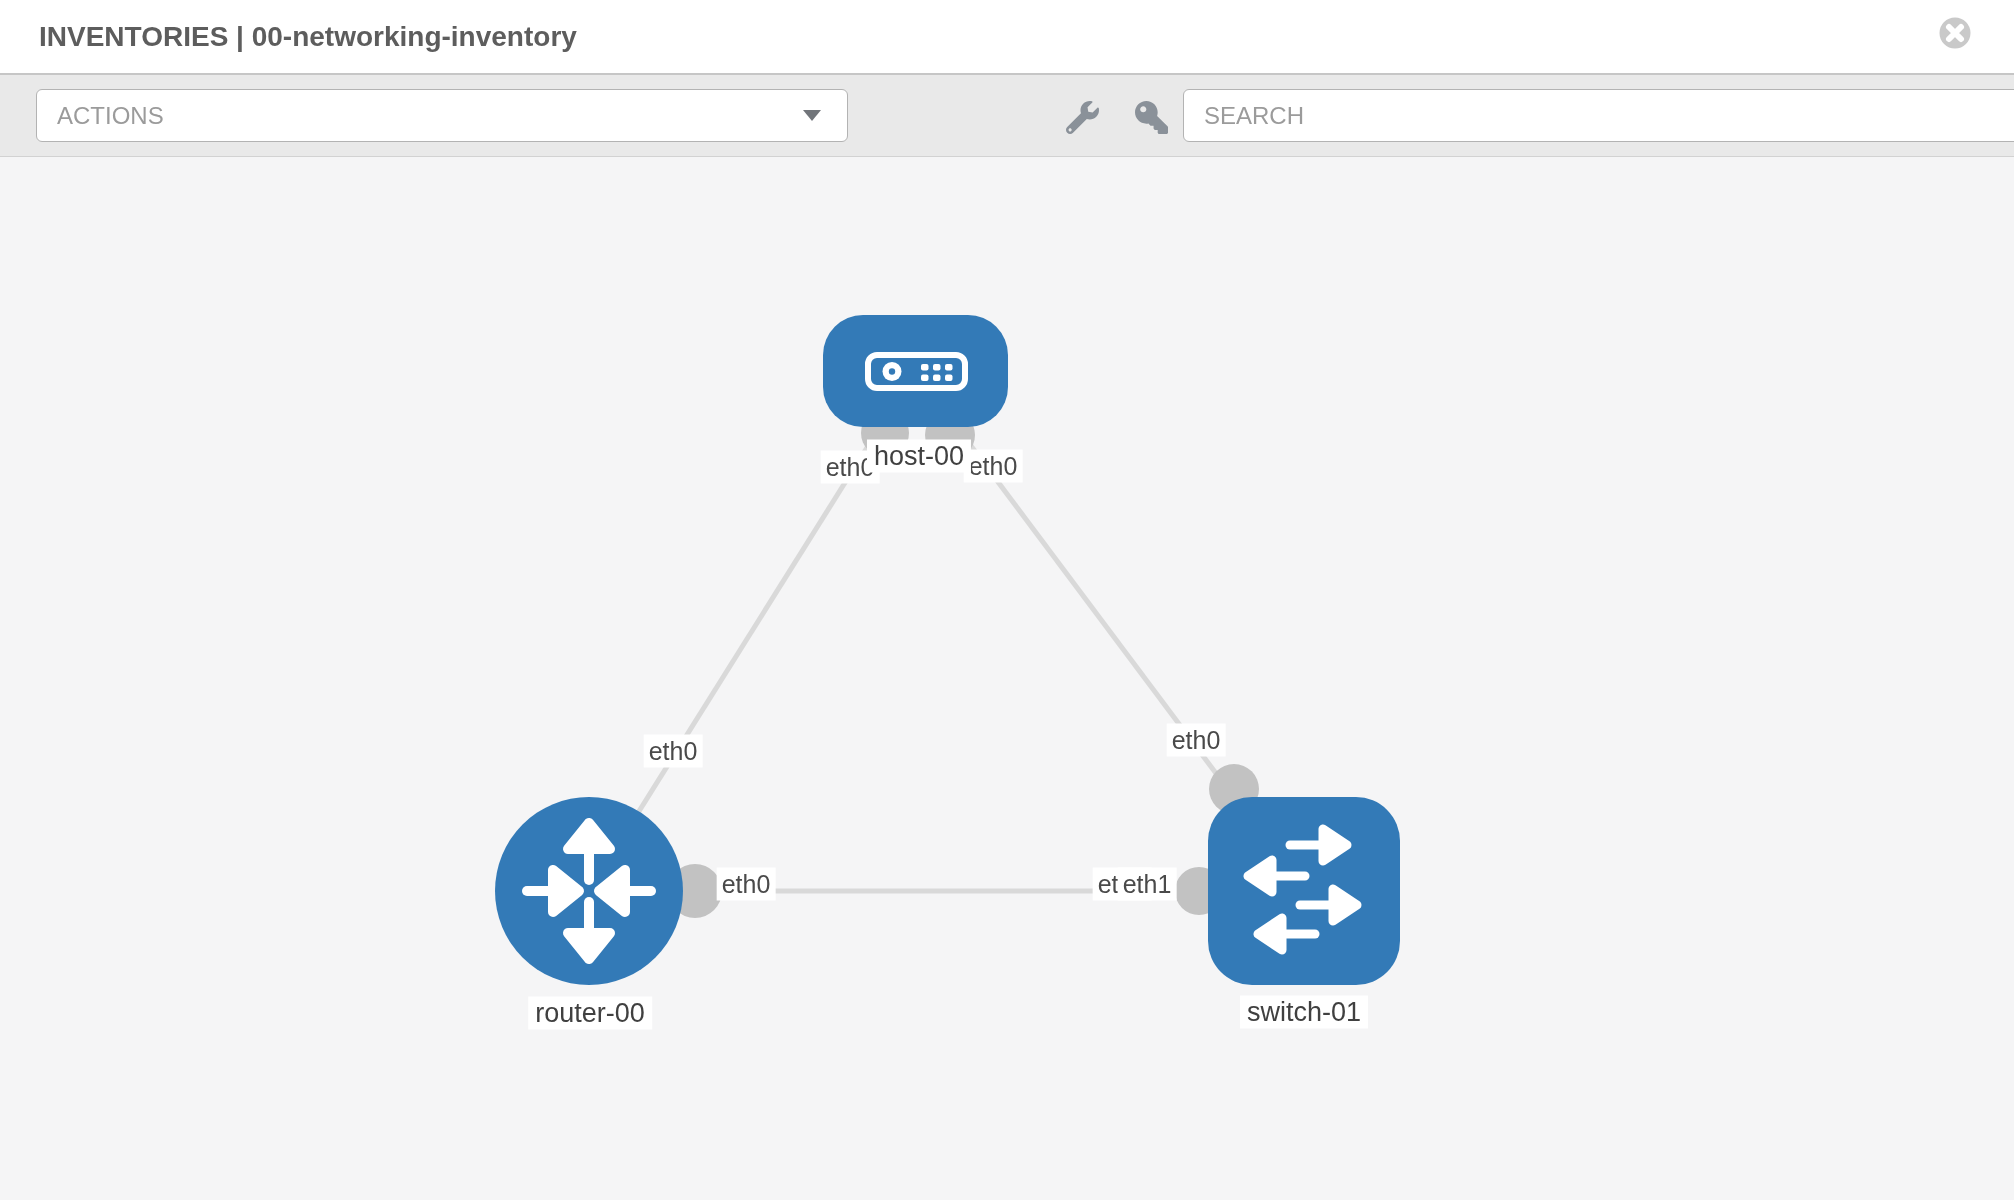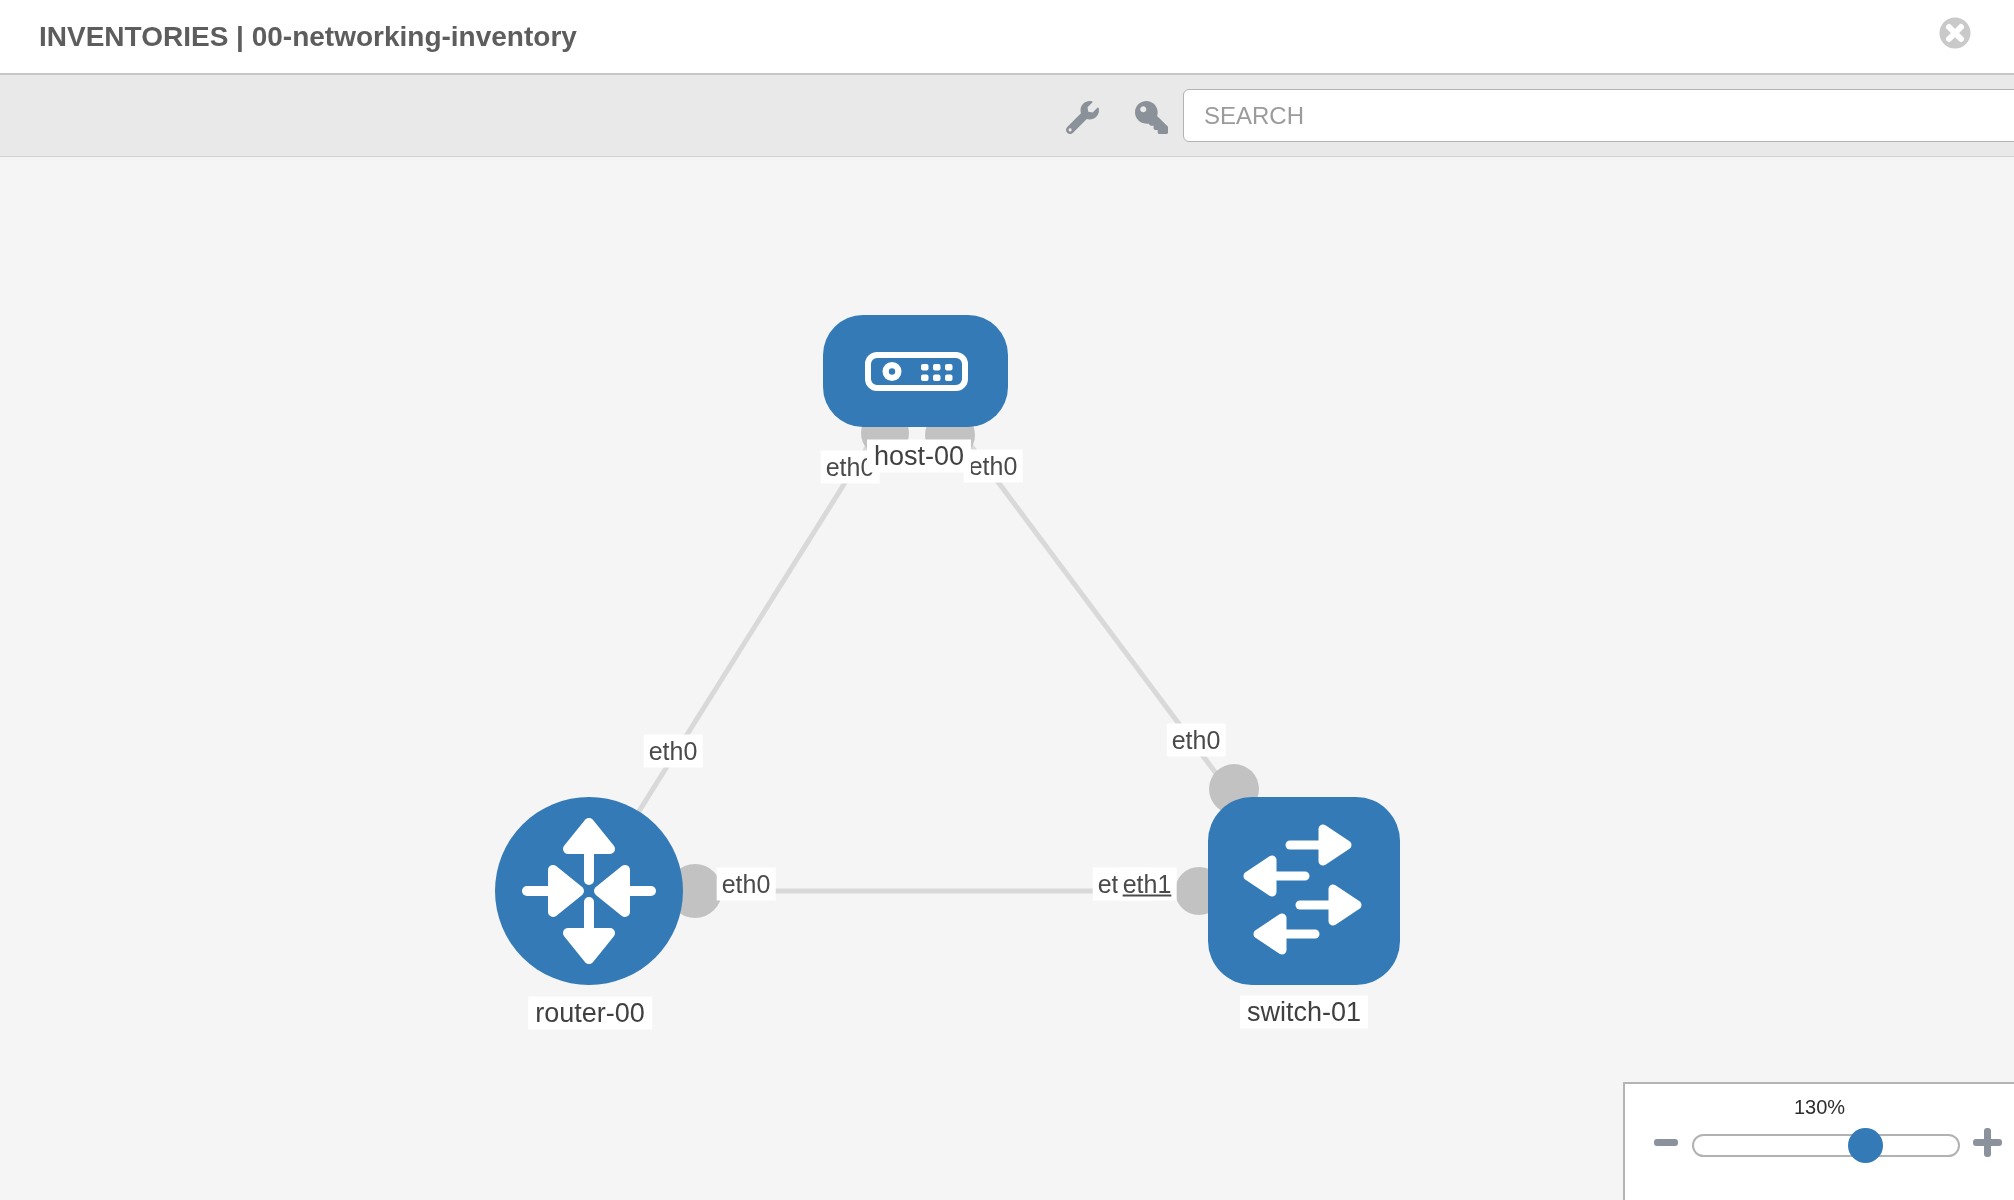--- a/index.html
+++ b/index.html
@@ -64,20 +64,24 @@
     <div class="page-title">INVENTORIES | 00-networking-inventory</div>
     <div class="close-btn">
       <svg width="34" height="34" viewBox="0 0 34 34">
         <circle cx="17" cy="17" r="15.5" fill="#c9c9c9"></circle>
         <path d="M11 11 L23 23 M23 11 L11 23" stroke="#fff" stroke-width="6" stroke-linecap="round"></path>
       </svg>
     </div>
   </div>
 
   <div class="toolbar">
+    <div class="dropdown dd-actions">
+      <span class="dd-label">ACTIONS</span>
+      <span class="caret"></span>
+    </div>
 
     <div class="tool-icon icon-wrench">
       <svg width="33" height="33" viewBox="0 0 512 512">
         <path fill="#8a9199" d="M507.73 109.1c-2.24-9.03-13.54-12.09-20.12-5.51l-74.36 74.36-67.88-11.31-11.31-67.88 74.36-74.36c6.62-6.62 3.43-17.9-5.66-20.16-47.38-11.74-99.55.91-136.58 37.93-39.64 39.64-50.55 97.1-34.05 147.2L18.74 402.76c-24.99 24.99-24.99 65.51 0 90.5 24.99 24.99 65.51 24.99 90.5 0l213.21-213.21c50.12 16.71 107.47 5.68 147.37-34.22 37.07-37.07 49.7-89.32 37.91-136.73zM64 472c-13.25 0-24-10.75-24-24 0-13.26 10.75-24 24-24s24 10.74 24 24c0 13.25-10.75 24-24 24z"></path>
       </svg>
     </div>
 
     <div class="tool-icon icon-key">
       <svg width="33" height="33" viewBox="0 0 512 512">
         <g transform="scale(-1,1) translate(-512,0)">
@@ -154,31 +158,21 @@
         </g>
       </g>
     </svg>
 
     <div class="port-label" style="left:850px; top:310px;">eth0</div>
     <div class="port-label" style="left:993px; top:309px;">eth0</div>
     <div class="port-label" style="left:673px; top:594px;">eth0</div>
     <div class="port-label" style="left:1196px; top:583px;">eth0</div>
     <div class="port-label" style="left:746px; top:727px;">eth0</div>
     <div class="port-label" style="left:1122px; top:727px;">eth0</div>
-    <div class="port-label" style="left:1147px; top:727px;text-decoration:underline;">eth1</div>
+    <div class="port-label" style="left:1147px; top:727px;">eth1</div>
 
     <div class="node-label" style="left:919px; top:299px;">host-00</div>
     <div class="node-label" style="left:590px; top:856px;">router-00</div>
     <div class="node-label" style="left:1304px; top:855px;">switch-01</div>
 
-    <div class="zoom-panel">
-      <div class="zoom-level">130%</div>
-      <div class="zoom-minus"></div>
-      <div class="zoom-track"></div>
-      <div class="zoom-handle"></div>
-      <div class="zoom-plus">
-        <div class="h"></div>
-          <div class="v"></div>
-      </div>
-    </div>
   </div>
 
 </div>
 
 </body></html>

